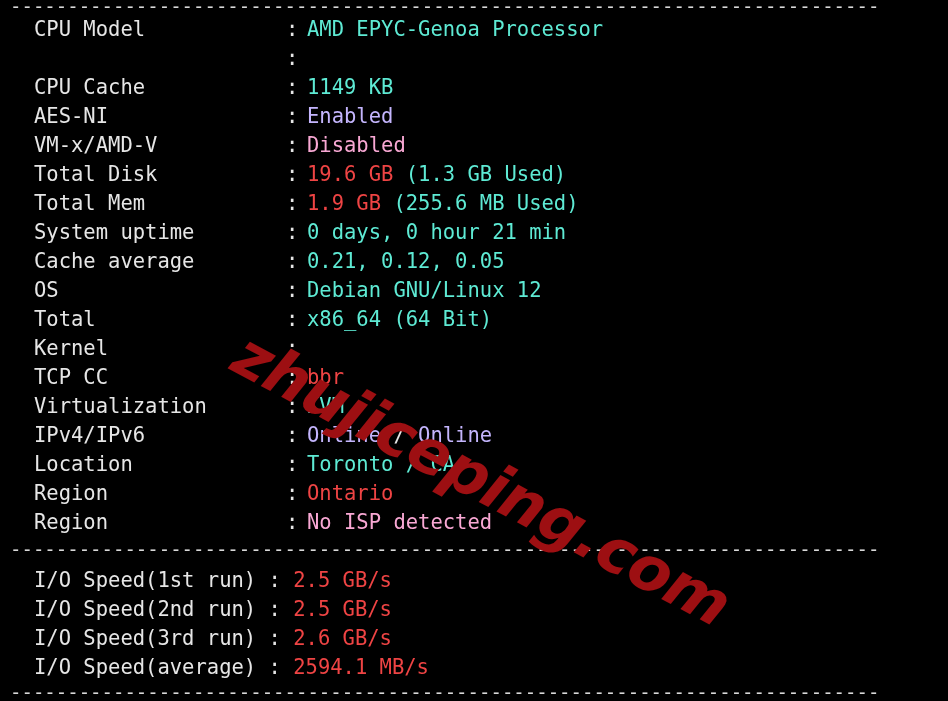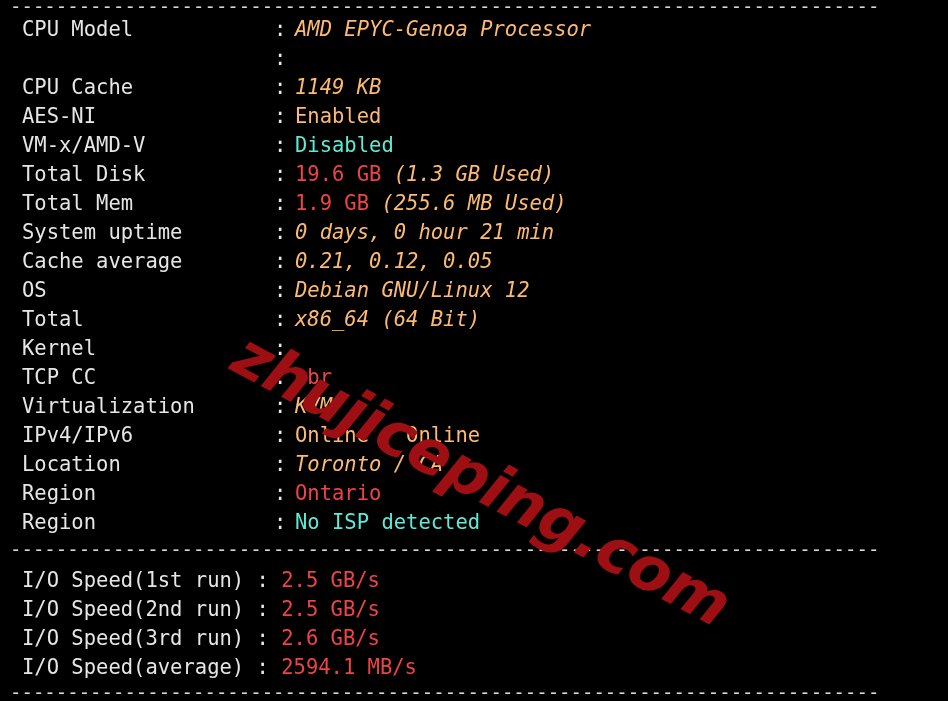--- a/index.html
+++ b/index.html
@@ -33,21 +33,21 @@
     white-space: nowrap;
     overflow: hidden;
     font-family: "DejaVu Sans Mono", "Liberation Mono", monospace;
   }
   #sep-top    { top: -2px; }
   #sep-middle { top: 541px; }
   #sep-bottom { top: 684px; }
 
   .rows {
     position: absolute;
-    left: 4px;
+    left: 16px;
     width: 785px;
   }
   #info-rows { top: 15px; }
   #io-rows   { top: 566px; }
 
   .row {
     position: relative;
     height: 29px;
     line-height: 29px;
     white-space: nowrap;
@@ -66,24 +66,24 @@
   .value {
     position: absolute;
     left: 291px;
   }
   
   #io-rows .row { display: block; }
   #io-rows .label { position: static; display: inline; margin-left: 18px; }
   #io-rows .colon { position: static; display: inline; }
   #io-rows .value { position: static; display: inline; }
 
-  .c-cyan   { color: #fdba74; font-style: italic; }
+  .c-cyan   { color: #5eead4; }
   .c-yellow { color: #ef4444; }
-  .c-green  { color: #fdba74; }
-  .c-red    { color: #5eead4; }
+  .c-green  { color: #c4b5fd; }
+  .c-red    { color: #f9a8d4; }
   .c-white  { color: #e6e6e6; }
 
   #watermark {
     position: absolute;
     left: 238px;
     top: 243px;
     width: 470px;
     height: 200px;
     pointer-events: none;
     z-index: 5;

